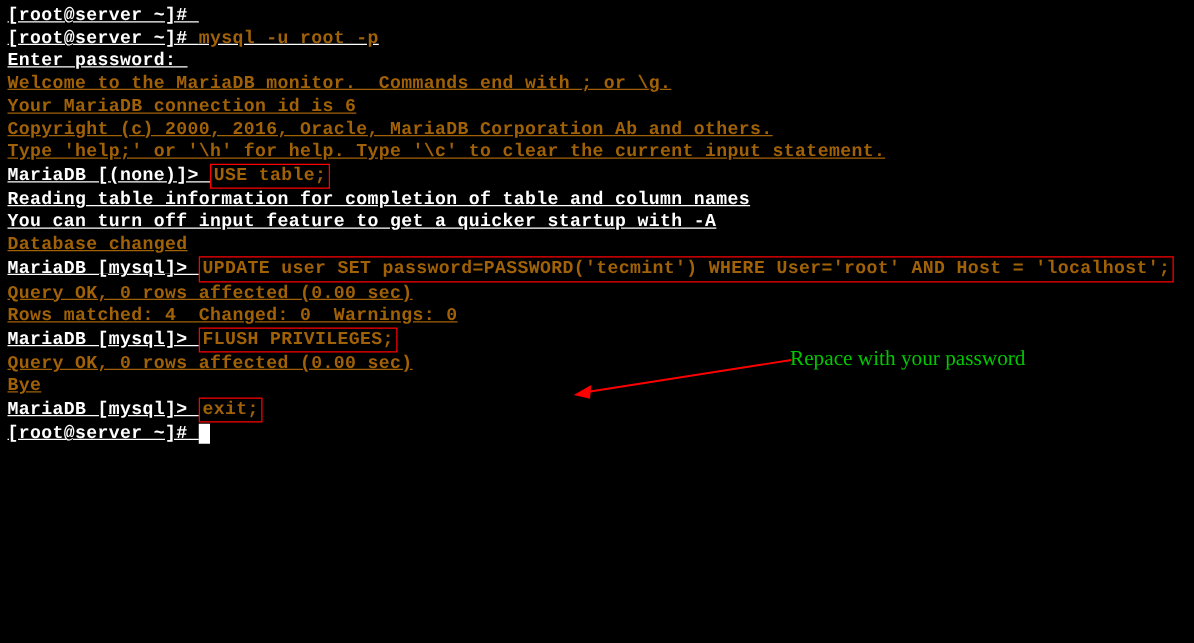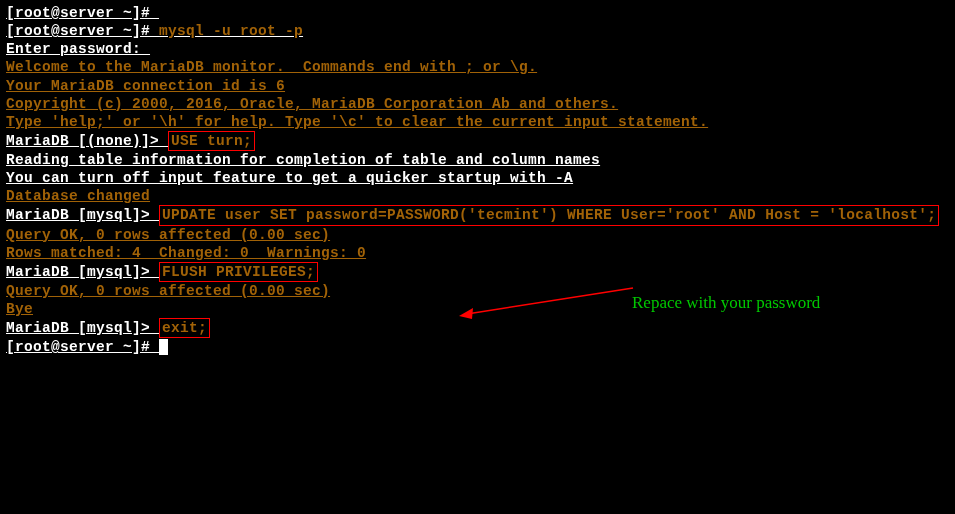--- a/index.html
+++ b/index.html
@@ -25,21 +25,20 @@
       padding: 0 2px;
       display: inline-block;
     }
     .annotation {
       position: absolute;
       color: #00c800;
       font-family: Georgia, 'Times New Roman', serif;
       font-weight: normal;
       font-size: 17px;
       letter-spacing: 0;
-      margin-top: 16px;
     }
     .arrow {
       position: absolute;
       pointer-events: none;
     }
     .cursor {
       display: inline-block;
       background: #ffffff;
       width: 9px;
       height: 16px;
@@ -53,21 +52,21 @@
   <div class="line white">[root@server ~]# </div>
   <div class="line"><span class="white">[root@server ~]# </span><span class="yellow">mysql -u root -p</span></div>
   <div class="line white">Enter password: </div>
   <div class="line yellow">Welcome to the MariaDB monitor.  Commands end with ; or \g.</div>
   <div class="line yellow">Your MariaDB connection id is 6</div>
   <div class="line yellow"></div>
   <div class="line yellow">Copyright (c) 2000, 2016, Oracle, MariaDB Corporation Ab and others.</div>
   <div class="line yellow"></div>
   <div class="line yellow">Type 'help;' or '\h' for help. Type '\c' to clear the current input statement.</div>
   <div class="line yellow"></div>
-  <div class="line"><span class="white">MariaDB [(none)]&gt; </span><span class="red-box"><span class="yellow">USE turn;</span></span></div>
+  <div class="line"><span class="white">MariaDB [(none)]&gt; </span><span class="red-box"><span class="yellow">USE table;</span></span></div>
   <div class="line white">Reading table information for completion of table and column names</div>
   <div class="line white">You can turn off input feature to get a quicker startup with -A</div>
   <div class="line white"></div>
   <div class="line yellow">Database changed</div>
   <div class="line"><span class="white">MariaDB [mysql]&gt; </span><span class="red-box"><span class="yellow">UPDATE user SET password=PASSWORD('tecmint') WHERE User='root' AND Host = 'localhost';</span></span></div>
   <div class="line yellow">Query OK, 0 rows affected (0.00 sec)</div>
   <div class="line yellow">Rows matched: 4  Changed: 0  Warnings: 0</div>
   <div class="line yellow"></div>
   <div class="line"><span class="white">MariaDB [mysql]&gt; </span><span class="red-box"><span class="yellow">FLUSH PRIVILEGES;</span></span></div>
   <div class="line yellow">Query OK, 0 rows affected (0.00 sec)</div>

